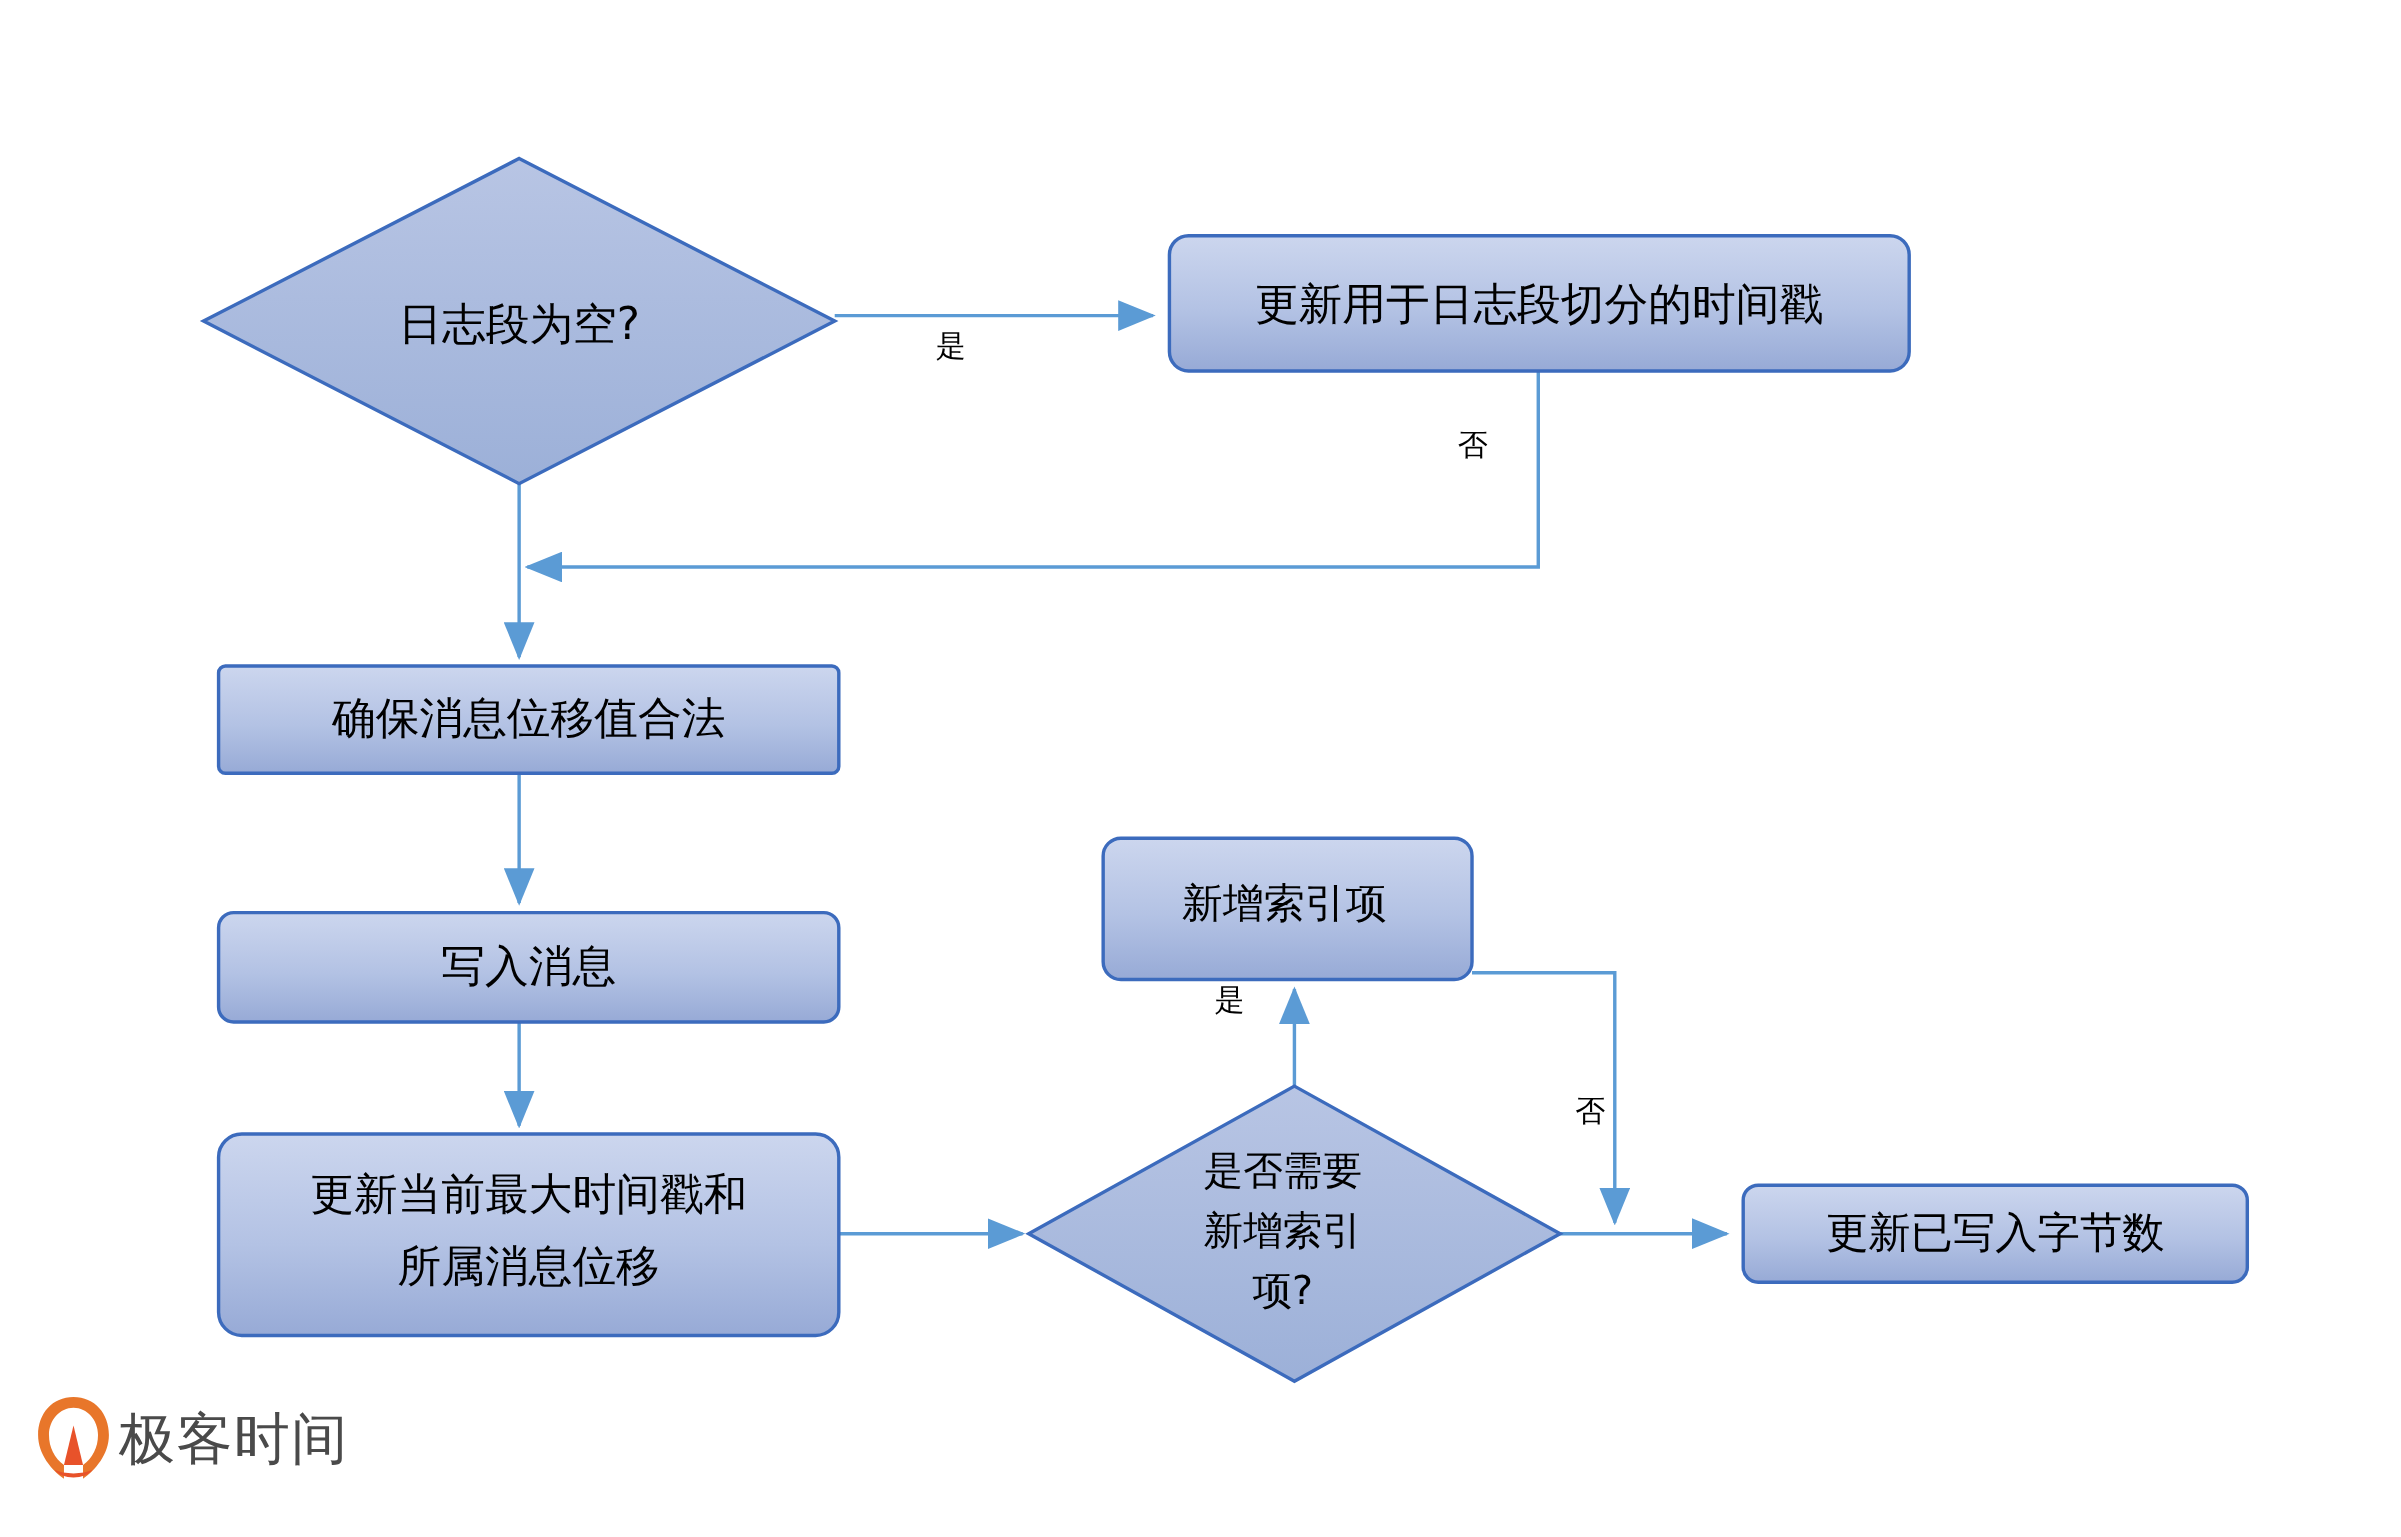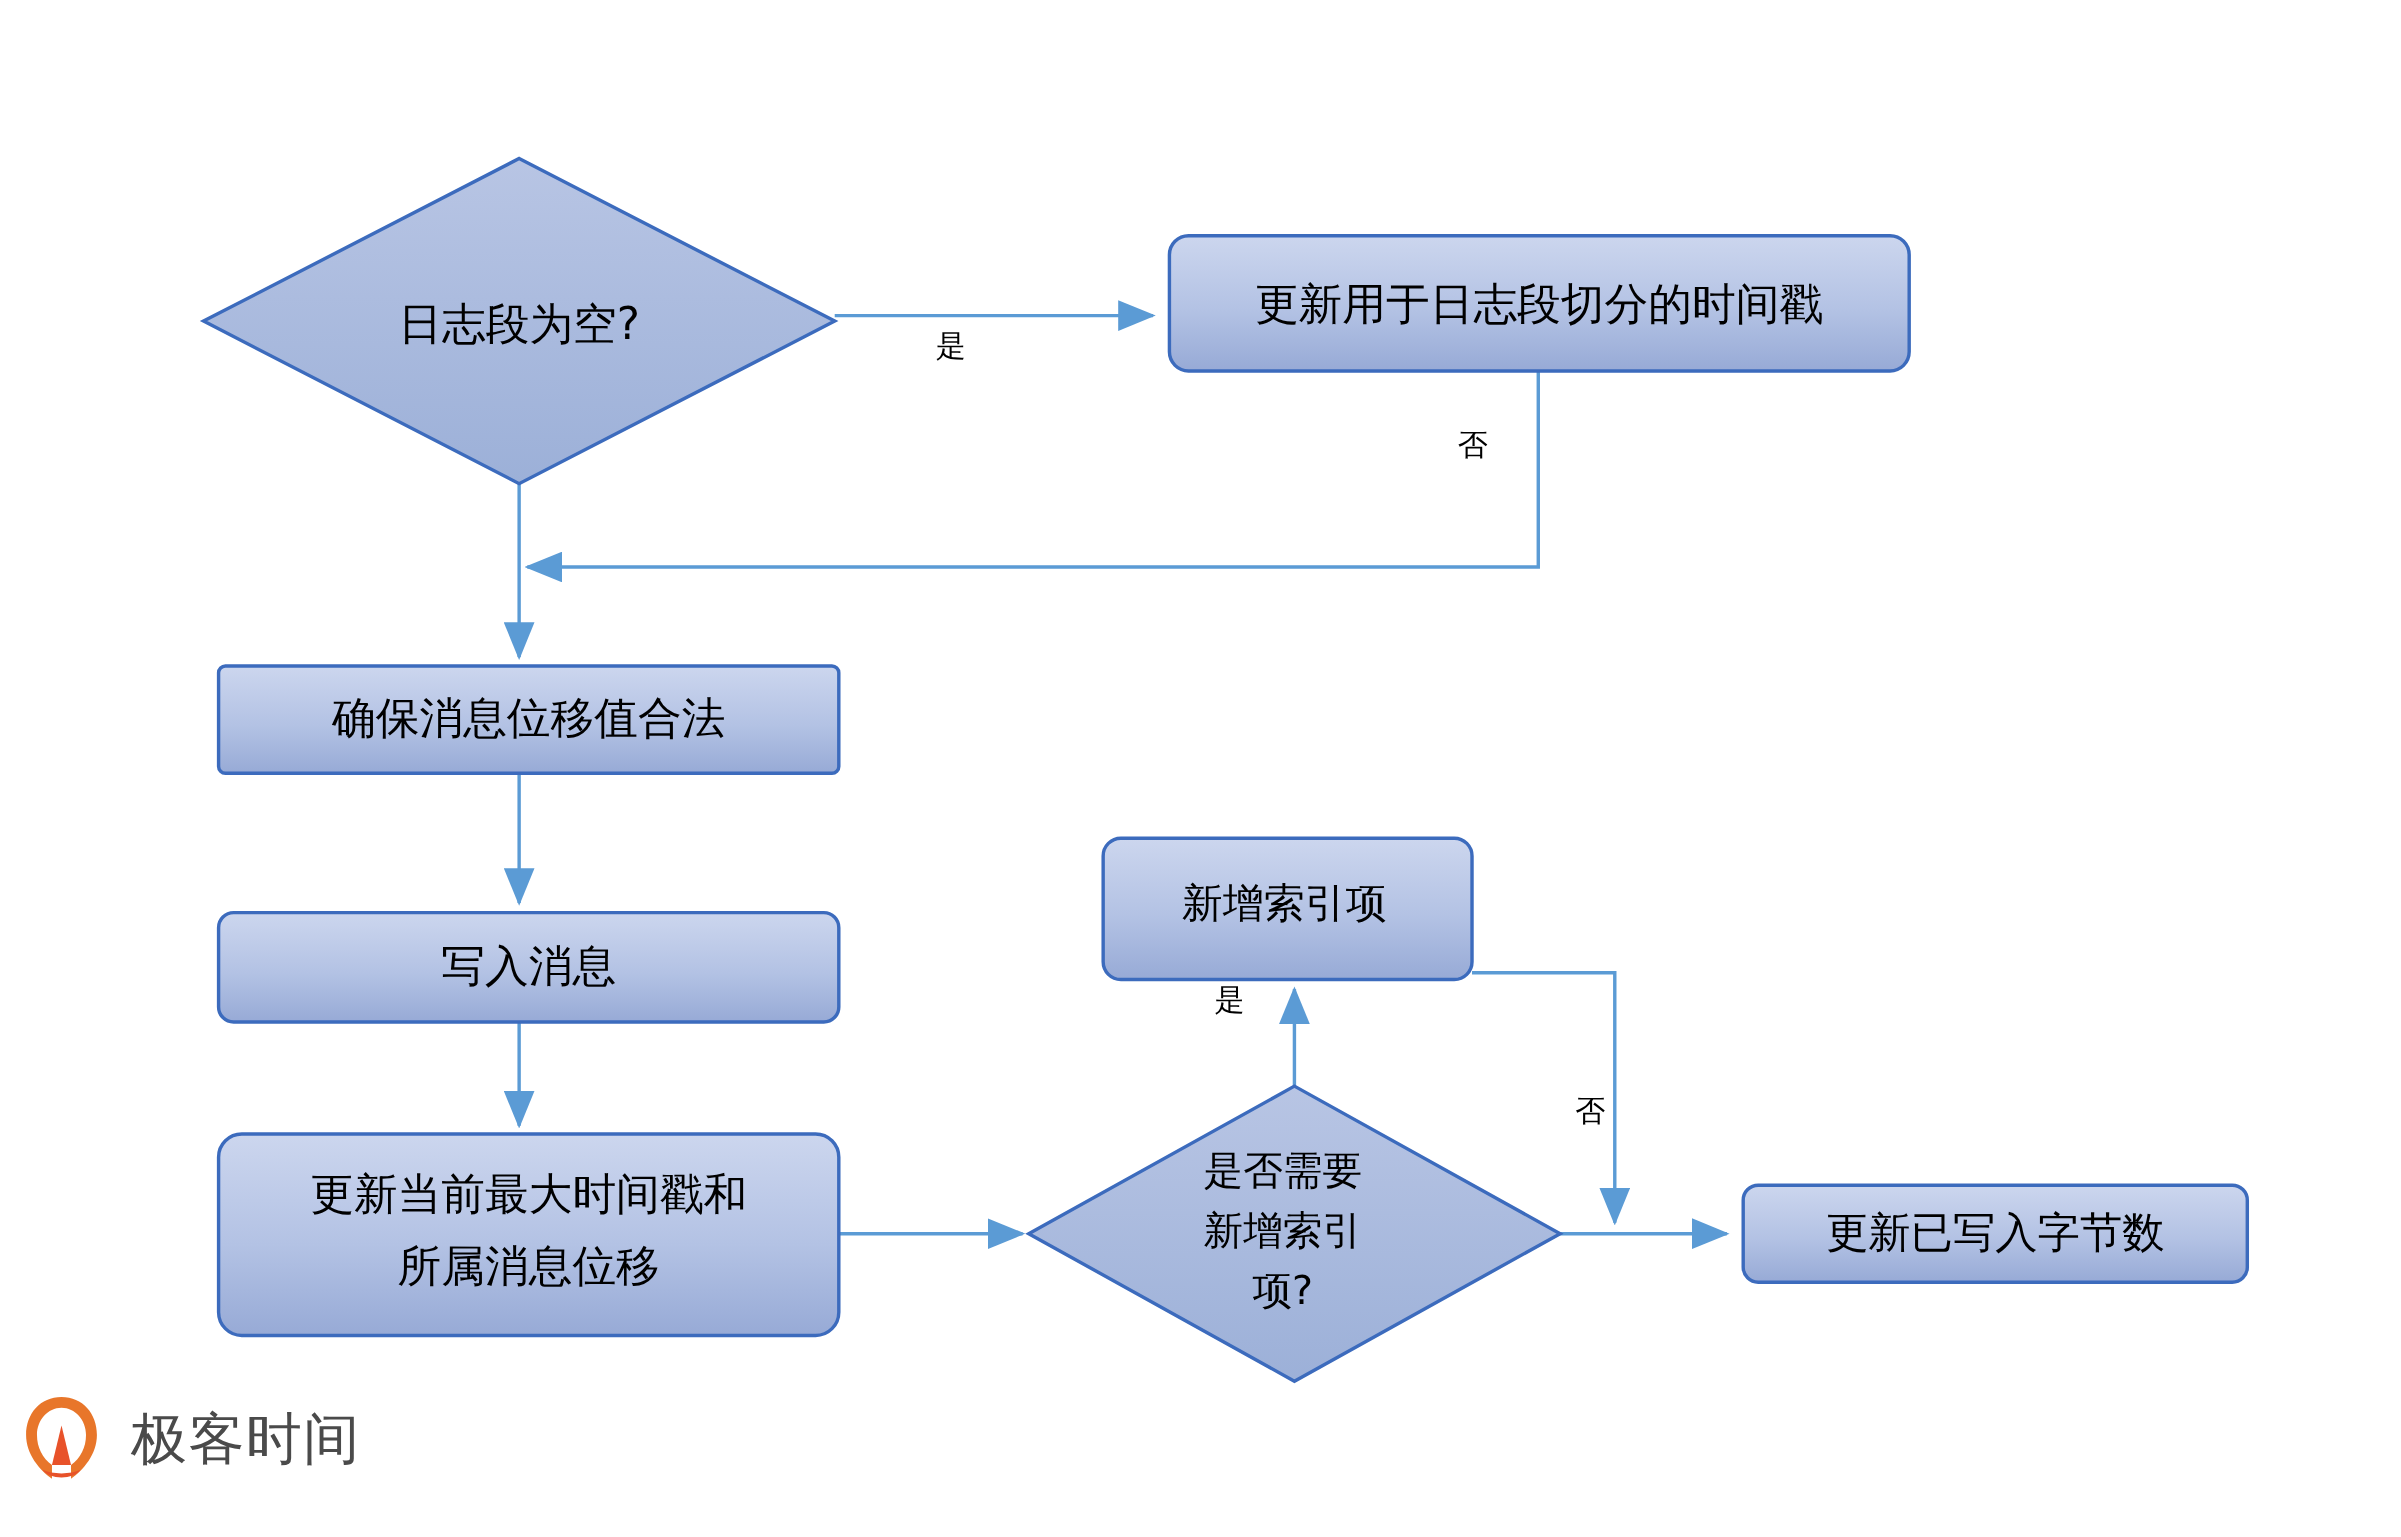--- a/index.html
+++ b/index.html
@@ -35,25 +35,25 @@
   }
   .edge-label {
     font-family: "DejaVu Sans", "Liberation Sans", sans-serif;
     fill: #000000;
     font-size: 44px;
     text-anchor: middle;
     dominant-baseline: middle;
   }
   .brand-wrap {
     position: absolute;
-    left: 22px;
+    left: 34px;
     top: 1394px;
     display: flex;
     align-items: center;
-    gap: 30px;
+    gap: 6px;
   }
   .brand-mark {
     width: 79px;
     height: 89px;
     position: relative;
   }
   .brand-text {
     font-family: "DejaVu Sans", "Liberation Sans", sans-serif;
     font-size: 56px;
     color: #4a4a4a;

